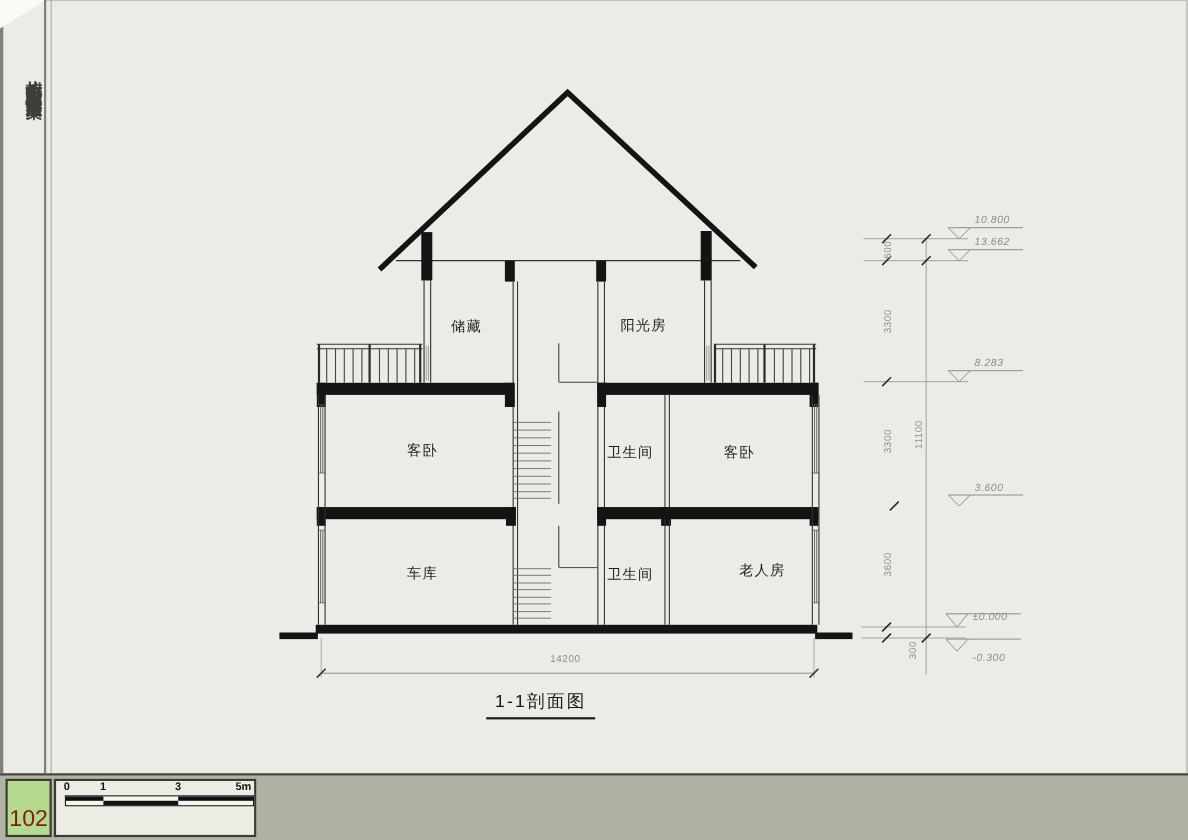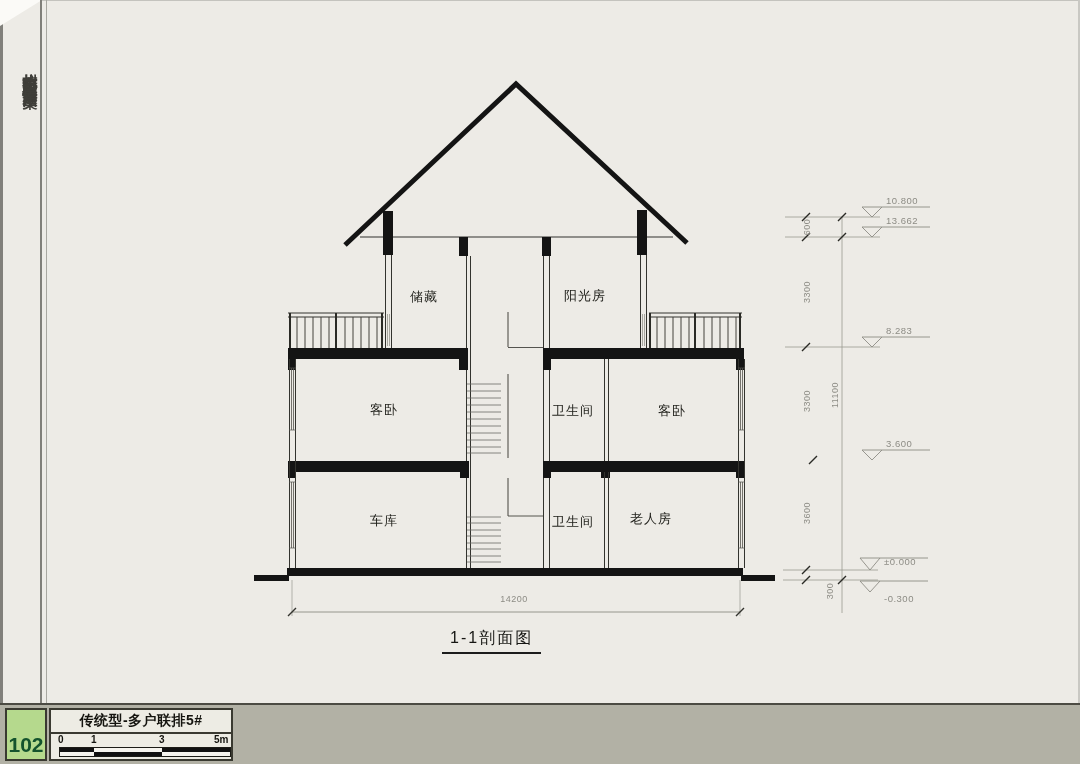--- a/index.html
+++ b/index.html
@@ -13,28 +13,28 @@
   .vline1{position:absolute;left:40px;top:0;width:2px;height:703px;background:#807f79;}
   .vline2{position:absolute;left:46px;top:0;width:1px;height:703px;background:#a8a7a0;}
   .sidebar-title{position:absolute;left:9px;top:60px;width:30px;height:280px;
         writing-mode:vertical-rl;text-orientation:upright;
         font-size:15px;font-weight:600;letter-spacing:1.5px;color:#3f3e39;}
   svg{position:absolute;left:0;top:0;}
   .lbl{position:absolute;color:#1e1e19;}
   .room{font-size:13px;font-weight:normal;width:90px;text-align:center;letter-spacing:1px;}
   .dim{font-size:9px;color:#8d8c85;width:46px;text-align:center;letter-spacing:.5px;}
   .dim.v{transform:rotate(-90deg);}
-  .elev{font-size:9.5px;color:#8d8c85;letter-spacing:.5px;}
+  .elev{font-size:9.5px;color:#8d8c85;letter-spacing:.5px;font-style:italic;}
   .sec-title{font-size:16px;font-weight:normal;letter-spacing:2px;color:#161613;
         border-bottom:2px solid #1c1c1c;padding:0 8px 3px;}
   .footer{position:absolute;left:0;top:703px;width:1080px;height:61px;background:#b2b1a5;
         border-top:2px solid #4c4b43;box-sizing:border-box;}
   .pagenum{position:absolute;left:5px;top:3px;width:42px;height:53px;background:#b5d98d;
         border:2px solid #3a3a31;box-sizing:border-box;display:flex;align-items:flex-end;
-        justify-content:center;font-size:21px;font-weight:bold;color:#14532d;padding-bottom:2px;}
+        justify-content:center;font-size:21px;font-weight:normal;color:#7f1d1d;padding-bottom:2px;}
   .titlebox{position:absolute;left:49px;top:3px;width:184px;height:53px;background:#edece4;
         border:2px solid #3a3a31;box-sizing:border-box;}
   .titlecell{height:24px;border-bottom:2px solid #3a3a31;box-sizing:border-box;display:flex;
         align-items:center;justify-content:center;font-size:14px;font-weight:bold;
         color:#14140f;letter-spacing:.5px;}
   .scalecell{position:relative;height:25px;}
   .scale-num{position:absolute;top:0;font-size:10px;font-weight:bold;color:#14140f;}
   .scalebar{position:absolute;left:8px;top:13px;width:170px;height:8px;background:#f5f4ee;
         border:1px solid #1c1c17;}
   .seg{position:absolute;background:#111;}
@@ -123,21 +123,21 @@
     <path d="M860 581 H928 M860 581 L870 592 L880 581" stroke="#8d8c85" stroke-width="0.9" fill="none"></path>
   </svg>
 
   <span class="lbl room" style="left:379px;top:288px">储藏</span>
   <span class="lbl room" style="left:540px;top:287px">阳光房</span>
   <span class="lbl room" style="left:339px;top:401px">客卧</span>
   <span class="lbl room" style="left:528px;top:402px">卫生间</span>
   <span class="lbl room" style="left:627px;top:402px">客卧</span>
   <span class="lbl room" style="left:339px;top:512px">车库</span>
   <span class="lbl room" style="left:528px;top:513px">卫生间</span>
-  <span class="lbl room" style="left:606px;top:510px">老人房</span>
+  <span class="lbl room" style="left:648px;top:510px">老人房</span>
 
   <span class="lbl elev" style="left:886px;top:195px">10.800</span>
   <span class="lbl elev" style="left:886px;top:215px">13.662</span>
   <span class="lbl elev" style="left:886px;top:325px">8.283</span>
   <span class="lbl elev" style="left:886px;top:438px">3.600</span>
   <span class="lbl elev" style="left:884px;top:556px">±0.000</span>
   <span class="lbl elev" style="left:884px;top:593px">-0.300</span>
 
   <span class="lbl dim v" style="left:784px;top:222px">600</span>
   <span class="lbl dim v" style="left:784px;top:287px">3300</span>
@@ -145,21 +145,20 @@
   <span class="lbl dim v" style="left:784px;top:508px">3600</span>
   <span class="lbl dim v" style="left:807px;top:586px">300</span>
   <span class="lbl dim v" style="left:812px;top:390px">11100</span>
   <span class="lbl dim" style="left:491px;top:594px">14200</span>
 
   <span class="lbl sec-title" style="left:442px;top:628px">1-1剖面图</span>
 
   <div class="footer">
     <div class="pagenum">102</div>
     <div class="titlebox">
-      <div class="titlecell">传统型-多户联排5#</div>
       <div class="scalecell">
         <span class="scale-num" style="left:7px">0</span>
         <span class="scale-num" style="left:40px">1</span>
         <span class="scale-num" style="left:108px">3</span>
         <span class="scale-num" style="left:163px">5m</span>
         <div class="scalebar">
           <div class="seg" style="left:0;top:0;width:34px;height:4px"></div>
           <div class="seg" style="left:34px;top:4px;width:68px;height:4px"></div>
           <div class="seg" style="left:102px;top:0;width:68px;height:4px"></div>
         </div>

